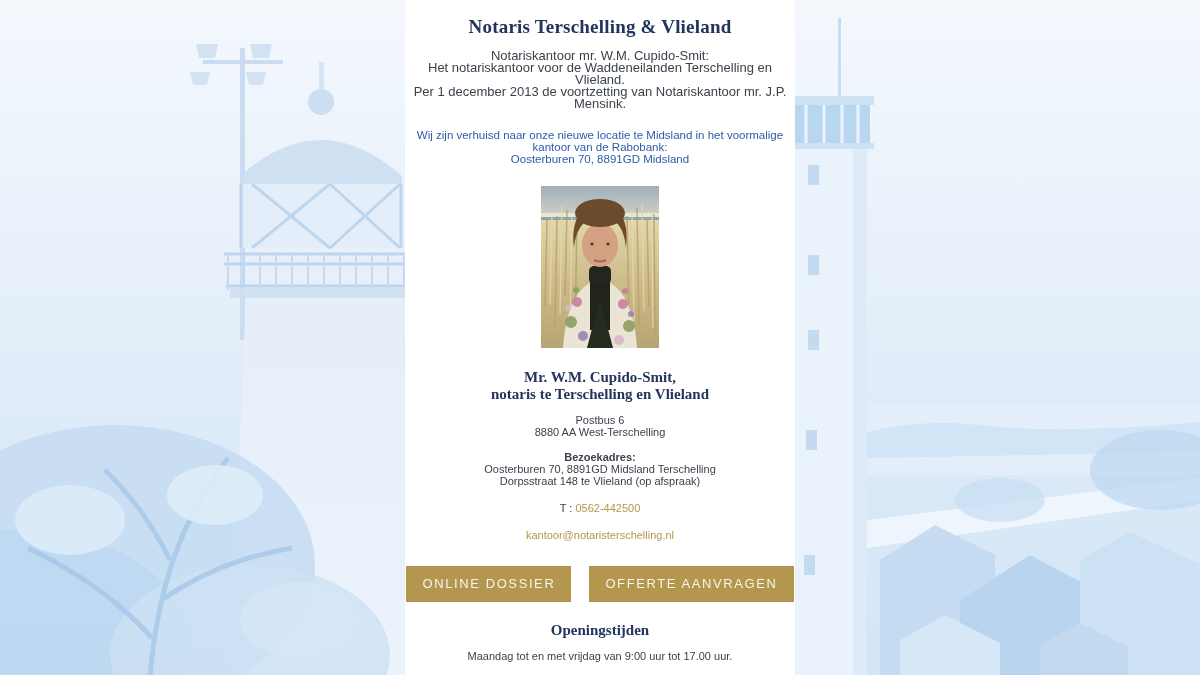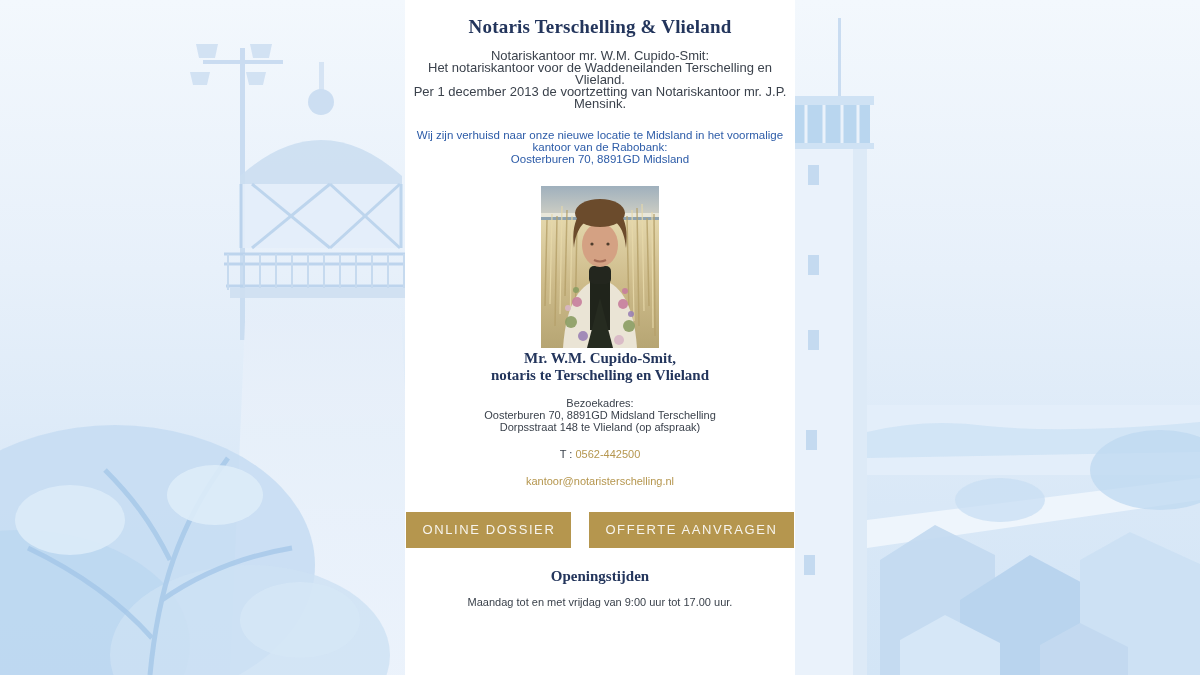--- a/index.html
+++ b/index.html
@@ -16,23 +16,23 @@
   
   .content-col {
     position: absolute; left: 405px; top: 0; width: 390px; height: 675px;
     background: #ffffff; z-index: 2; text-align: center;
   }
   .serif { font-family: "Liberation Serif", serif; font-weight: bold; color: #23355c; }
   .page-title { font-size: 19px; padding-top: 16px; letter-spacing: 0.2px; }
   .intro { margin-top: 12px; font-size: 13px; line-height: 12px; color: #3b424c; }
   .notice { margin-top: 19px; font-size: 11.5px; font-weight: normal; line-height: 12px; color: #2d5ca8; }
   .photo-frame { width: 118px; height: 162px; margin: 21px auto 0; display: block; }
-  .person-name { margin-top: 2px; font-size: 15px; line-height: 17px; }
+  .person-name { margin-top: 21px; font-size: 15px; line-height: 17px; }
   .addr { margin-top: 11px; font-size: 11px; line-height: 12px; color: #3b424c; }
-  .addr .lbl { font-weight: normal; }
+  .addr .lbl { font-weight: bold; }
   .phone-line { margin-top: 15px; font-size: 11px; color: #3b424c; }
   .gold-link { color: #b5964e; text-decoration: none; cursor: pointer; }
   .phone-line .gold-link { font-weight: normal; }
   .email-line { margin-top: 15px; font-size: 11px; }
   .btn-row { margin-top: 25px; display: flex; justify-content: center; gap: 18px; }
   .gold-btn {
     background: #b5964e; color: #f7f4ec; border: none; cursor: pointer;
     font-family: "Liberation Sans", sans-serif; font-size: 13px; letter-spacing: 1.6px;
     padding: 11px 16px; line-height: 14px;
   }
@@ -222,20 +222,24 @@
     <circle cx="51" cy="58" r="1.6" fill="#4e3c2c"></circle>
     <circle cx="67" cy="58" r="1.6" fill="#4e3c2c"></circle>
     <path d="M53 74 q6 3 12 0" stroke="#a36a55" stroke-width="2" fill="none"></path>
   </svg>
 
   <div class="serif person-name">
     <div>Mr. W.M. Cupido-Smit,</div>
     <div>notaris te Terschelling en Vlieland</div>
   </div>
 
+  <div class="addr">
+    <div>Postbus 6</div>
+    <div>8880 AA West-Terschelling</div>
+  </div>
 
   <div class="addr" style="margin-top:13px">
     <div class="lbl">Bezoekadres:</div>
     <div>Oosterburen 70, 8891GD Midsland Terschelling</div>
     <div>Dorpsstraat 148 te Vlieland (op afspraak)</div>
   </div>
 
   <div class="phone-line">
     <span>T :</span>
     <a class="gold-link">0562-442500</a>

